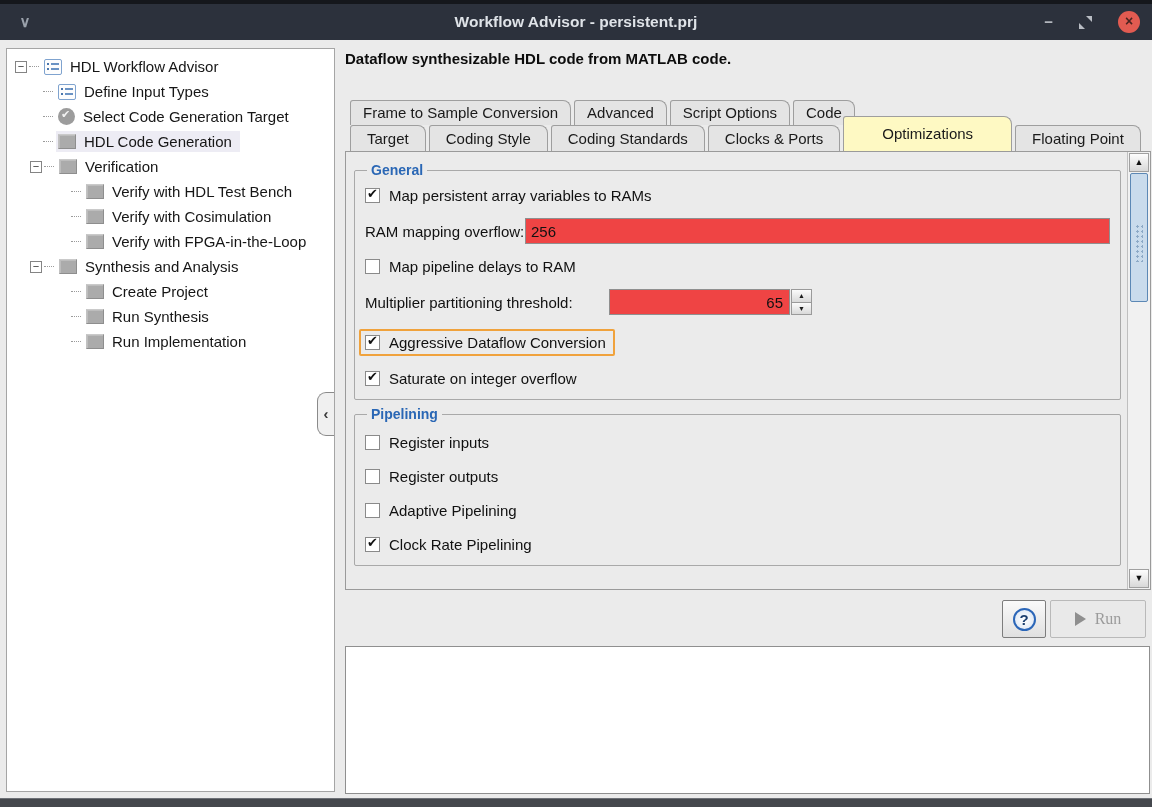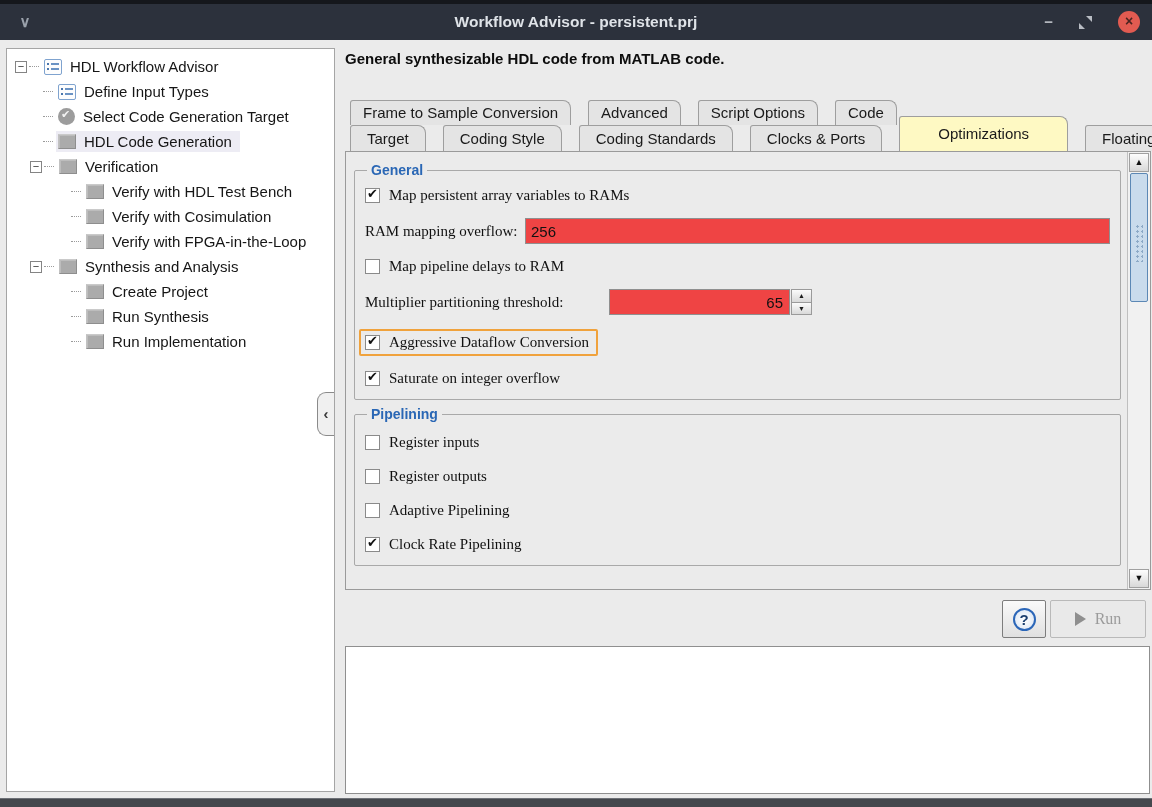--- a/index.html
+++ b/index.html
@@ -55,40 +55,40 @@
 
   
   .collapse-handle { position:absolute; left:317px; top:352px; width:17px; height:44px; z-index:6;
     background:#f0f0f0; border:1px solid #8a8a8a; border-right:none; border-radius:9px 0 0 9px;
     color:#3c3c3c; font-size:15px; font-weight:bold; text-align:center; line-height:42px; }
 
   
   .desc { position:absolute; left:345px; top:10px; font-size:15px; font-weight:bold; color:#0d0d0d; }
 
   .tabs { position:absolute; left:350px; top:60px; right:0; z-index:3; }
-  .tabrow { display:flex; gap:17px; align-items:flex-end; }
+  .tabrow { display:flex; gap:3px; align-items:flex-end; }
   .tab { height:25px; line-height:24px; padding:0 12px; background:#e4e4e4;
     border:1px solid #9e9e9e; border-bottom:none; border-radius:3px 8px 0 0;
     font-size:15px; color:#1a1a1a; white-space:nowrap; }
   .tabrow.r2 .tab { height:26px; line-height:25px; padding:0 16px; }
   .tabrow.r2 .tab.sel { height:35px; line-height:34px; margin-top:-9px; padding:0 38px;
     background:#fef9c3; position:relative; z-index:5; }
 
   .pane { position:absolute; left:345px; right:1px; top:111px; height:439px;
     border:1px solid #9a9a9a; background:#ebebeb; z-index:2; overflow:hidden; }
   .pane-content { position:absolute; left:0; top:0; right:23px; bottom:0; overflow:hidden; padding:6px 4px 0 7px; }
 
   fieldset { border:1px solid #a9a9a9; border-radius:2px; margin:4px 2px 0 1px; padding:0 10px 12px 10px; }
   fieldset.gen { margin-bottom:6px;padding-left:10px; }
   legend { color:#2a67b5; font-weight:bold; font-size:14px; padding:0 4px; margin-left:2px; }
   .opt-row { display:flex; align-items:center; margin-top:14px; font-size:15px; color:#111; }
   .opt-row.first { margin-top:9px; }
   .cb { width:15px; height:15px; background:#fff; border:1px solid #8a8a8a; margin-right:9px; position:relative; flex:none; }
   .cb .g { position:absolute; left:1px; top:-3px; font-size:13px; color:#101010; font-style:normal; }
-  .flabel { flex:none;font-family:Liberation Serif, serif; }
+  .flabel { flex:none; }
   .flabel.w160 { width:160px; }
   .flabel.w244 { width:244px; }
   input.text { height:26px; border:1px solid #8f8f8f; background:#ef4444; font:15px "Liberation Sans", sans-serif;
     padding:0 5px; color:#111; }
   input.grow { flex:1; }
   input.spinval { width:181px; text-align:right; padding-right:6px; }
   .spin { width:21px; height:26px; display:flex; flex-direction:column; margin-left:1px; flex:none; }
   .spin .sbtn { flex:1; border:1px solid #9a9a9a; background:linear-gradient(#fbfbfb,#d9d9d9);
     font-size:7px; line-height:11px; text-align:center; color:#1c1c1c; }
   .spin .sbtn + .sbtn { border-top:none; }
@@ -226,21 +226,21 @@
             <span class="ticon sq"></span>
           <span>Run Implementation</span>
           </span>
       </div>
     </div>
 
     <div class="collapse-handle">
       <span>‹</span>
     </div>
 
-    <div class="desc">General synthesizable HDL code from MATLAB code.</div>
+    <div class="desc">Dataflow synthesizable HDL code from MATLAB code.</div>
 
     <div class="tabs">
       <div class="tabrow r1">
         <div class="tab">Frame to Sample Conversion</div>
         <div class="tab">Advanced</div>
         <div class="tab">Script Options</div>
         <div class="tab">Code</div>
       </div>
       <div class="tabrow r2">
         <div class="tab">Target</div>

